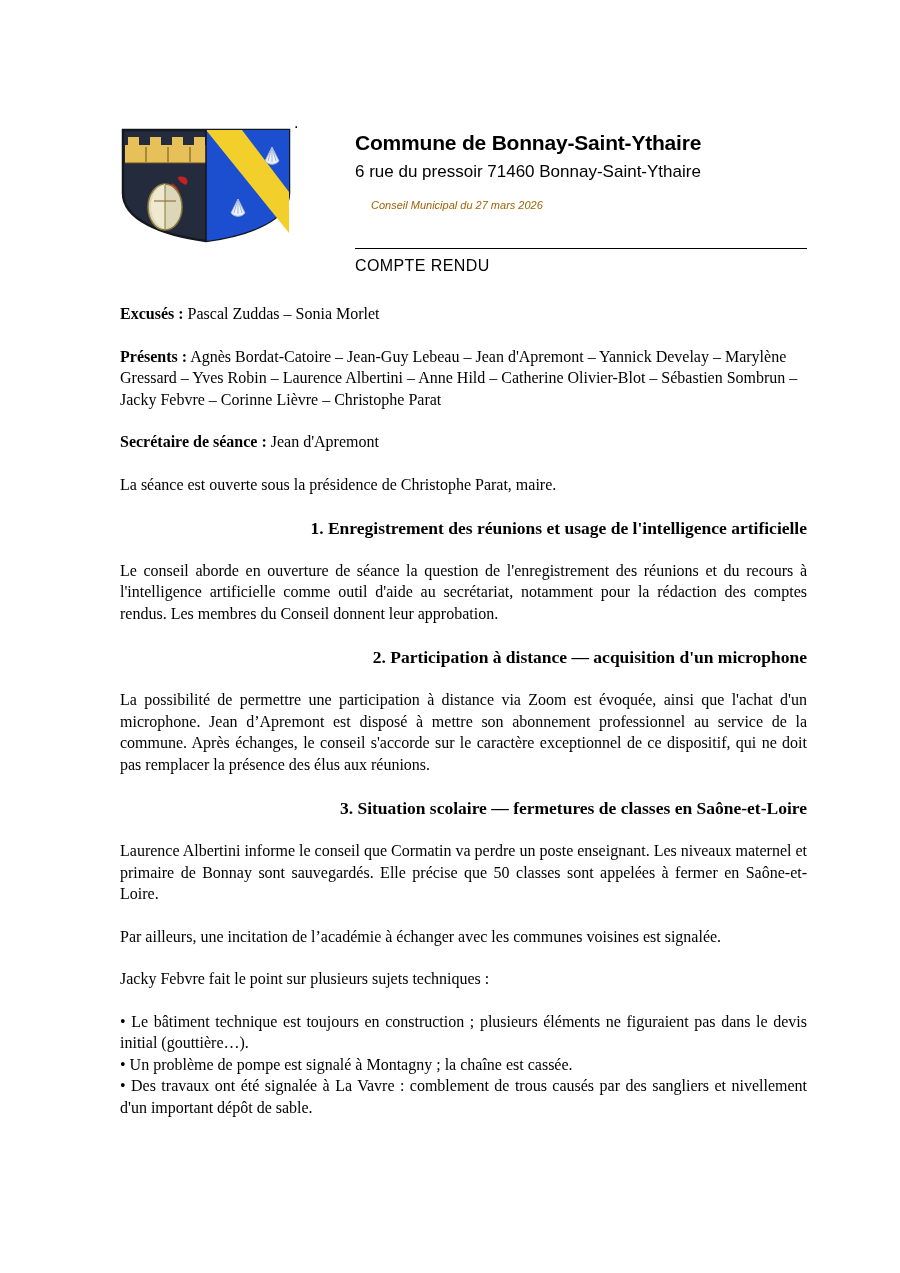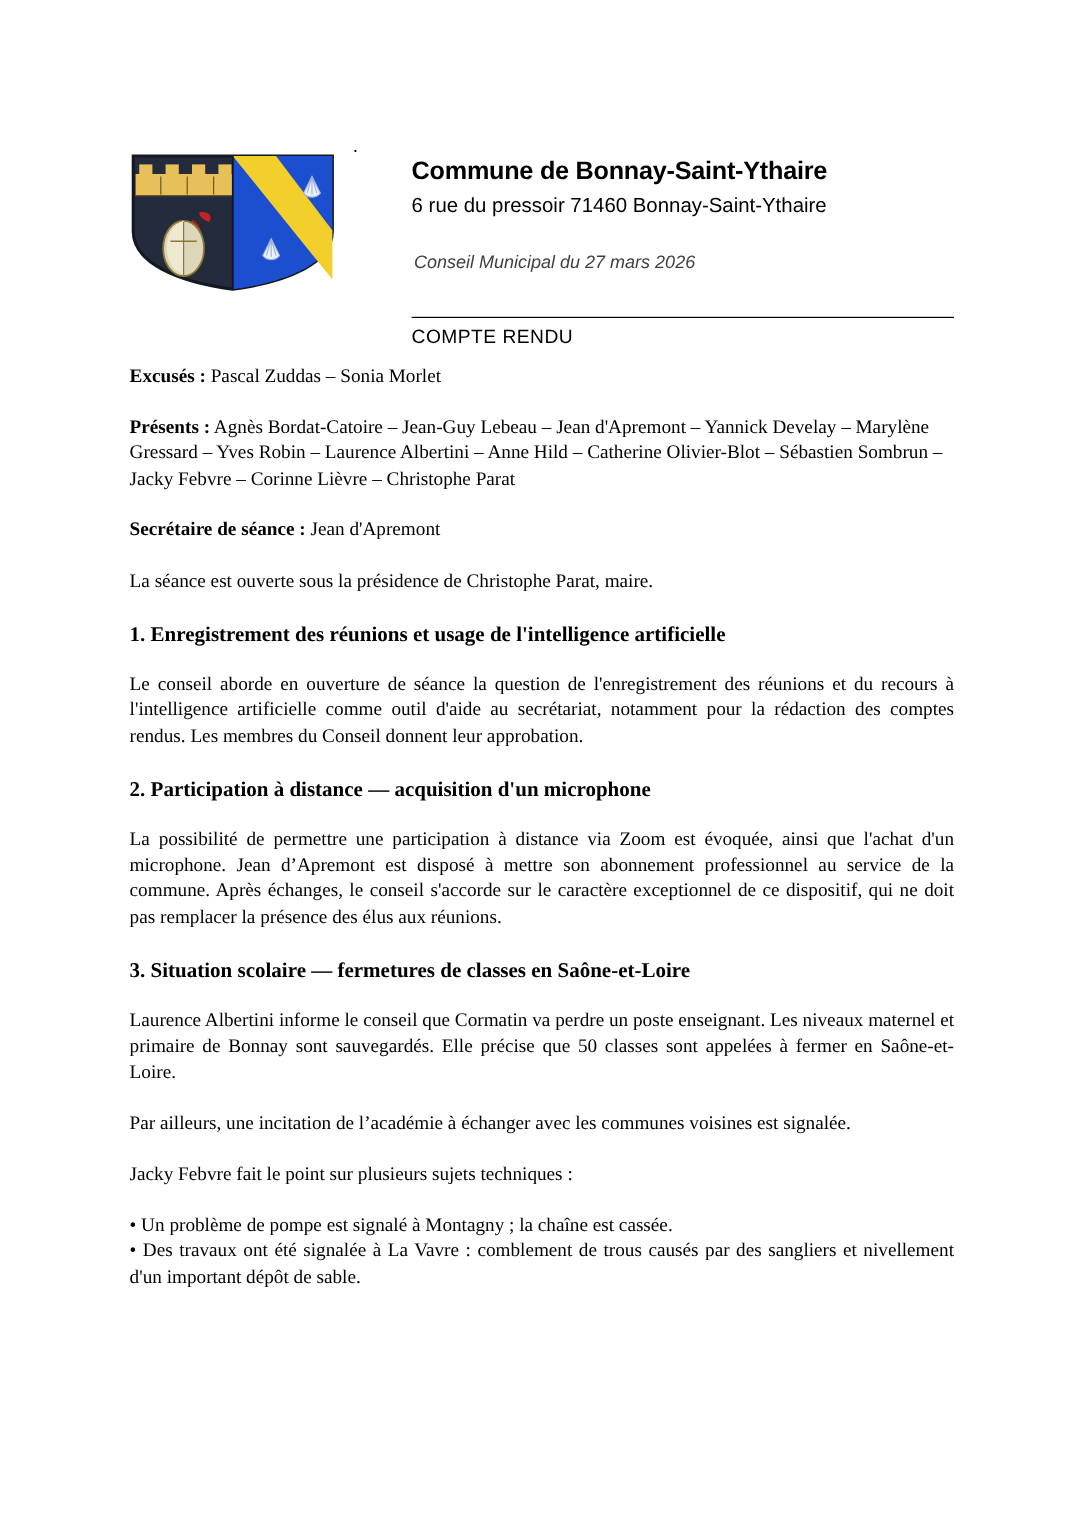--- a/index.html
+++ b/index.html
@@ -8,62 +8,63 @@
     width:900px; height:1273px;
     background:#ffffff;
     font-family:"Liberation Serif", serif;
     color:#000;
     overflow:hidden;
   }
   .stray-mark {
     position:absolute; left:294px; top:114px;
     font:16px "Liberation Sans", sans-serif; color:#000;
   }
-  .content { position:absolute; left:108px; top:127px; width:687px; }
+  .content { position:absolute; left:120px; top:127px; width:687px; }
 
   
   .doc-header { position:relative; height:158px; }
   .coa { position:absolute; left:0; top:0; width:172px; height:118px; }
   .head-text { position:absolute; left:235px; top:4px; width:452px; }
   .commune-title {
     margin:0 0 7px;
     font-family:"Liberation Sans", sans-serif;
     font-weight:bold; font-size:21px; line-height:1.15;
     letter-spacing:-0.2px;
   }
   .address {
-    margin:0 0 27px;
+    margin:0 0 6px;
     font-family:"Liberation Sans", sans-serif;
     font-size:17px; line-height:1.2;
   }
   .session {
-    margin:2px;
+    margin:16px;
     font-family:"Liberation Sans", sans-serif;
-    font-style:italic; font-size:15px; line-height:1.2;
-    color:#404040;
+    font-style:italic; font-size:11px; line-height:1.2;
+    color:#a16207;
   }
   .header-rule {
     border:0; border-top:1.5px solid #000;
     margin:36px 0 0 0;
   }
   .doc-type {
     margin:8px 0 0;
     font-family:"Liberation Sans", sans-serif;
     font-size:16px; letter-spacing:0.4px;
   }
 
   
   .doc-body { margin-top:18px; font-size:16px; line-height:21.5px; }
   .doc-body p { margin:0 0 21px; }
   .just { text-align:justify; }
   .lead { font-weight:bold; }
   .section-title {
     font-size:17.5px; font-weight:bold;
     margin:23px 0 20px;
     line-height:1.25;
+    text-align:right;
   }
   .bullets p { margin:0; }
   .bullets { margin-bottom:21px; }
 </style>
 </head>
 <body>
 
 <div class="page">
 
   <span class="stray-mark">.</span>
@@ -142,20 +143,21 @@
 
       <div>
         <h2 class="section-title">3. Situation scolaire — fermetures de classes en Saône-et-Loire</h2>
         <p class="just">Laurence Albertini informe le conseil que Cormatin va perdre un poste enseignant. Les niveaux maternel et primaire de Bonnay sont sauvegardés. Elle précise que 50 classes sont appelées à fermer en Saône-et-Loire.</p>
         <p>Par ailleurs, une incitation de l’académie à échanger avec les communes voisines est signalée.</p>
       </div>
 
       <div>
         <p>Jacky Febvre fait le point sur plusieurs sujets techniques :</p>
         <div class="bullets">
+          <p class="just">• Le bâtiment technique est toujours en construction ; plusieurs éléments ne figuraient pas dans le devis initial (gouttière…).</p>
           <p>• Un problème de pompe est signalé à Montagny ; la chaîne est cassée.</p>
           <p class="just">• Des travaux ont été signalée à La Vavre : comblement de trous causés par des sangliers et nivellement d'un important dépôt de sable.</p>
         </div>
       </div>
 
     </div>
   </div>
 </div>
 
 </body></html>

